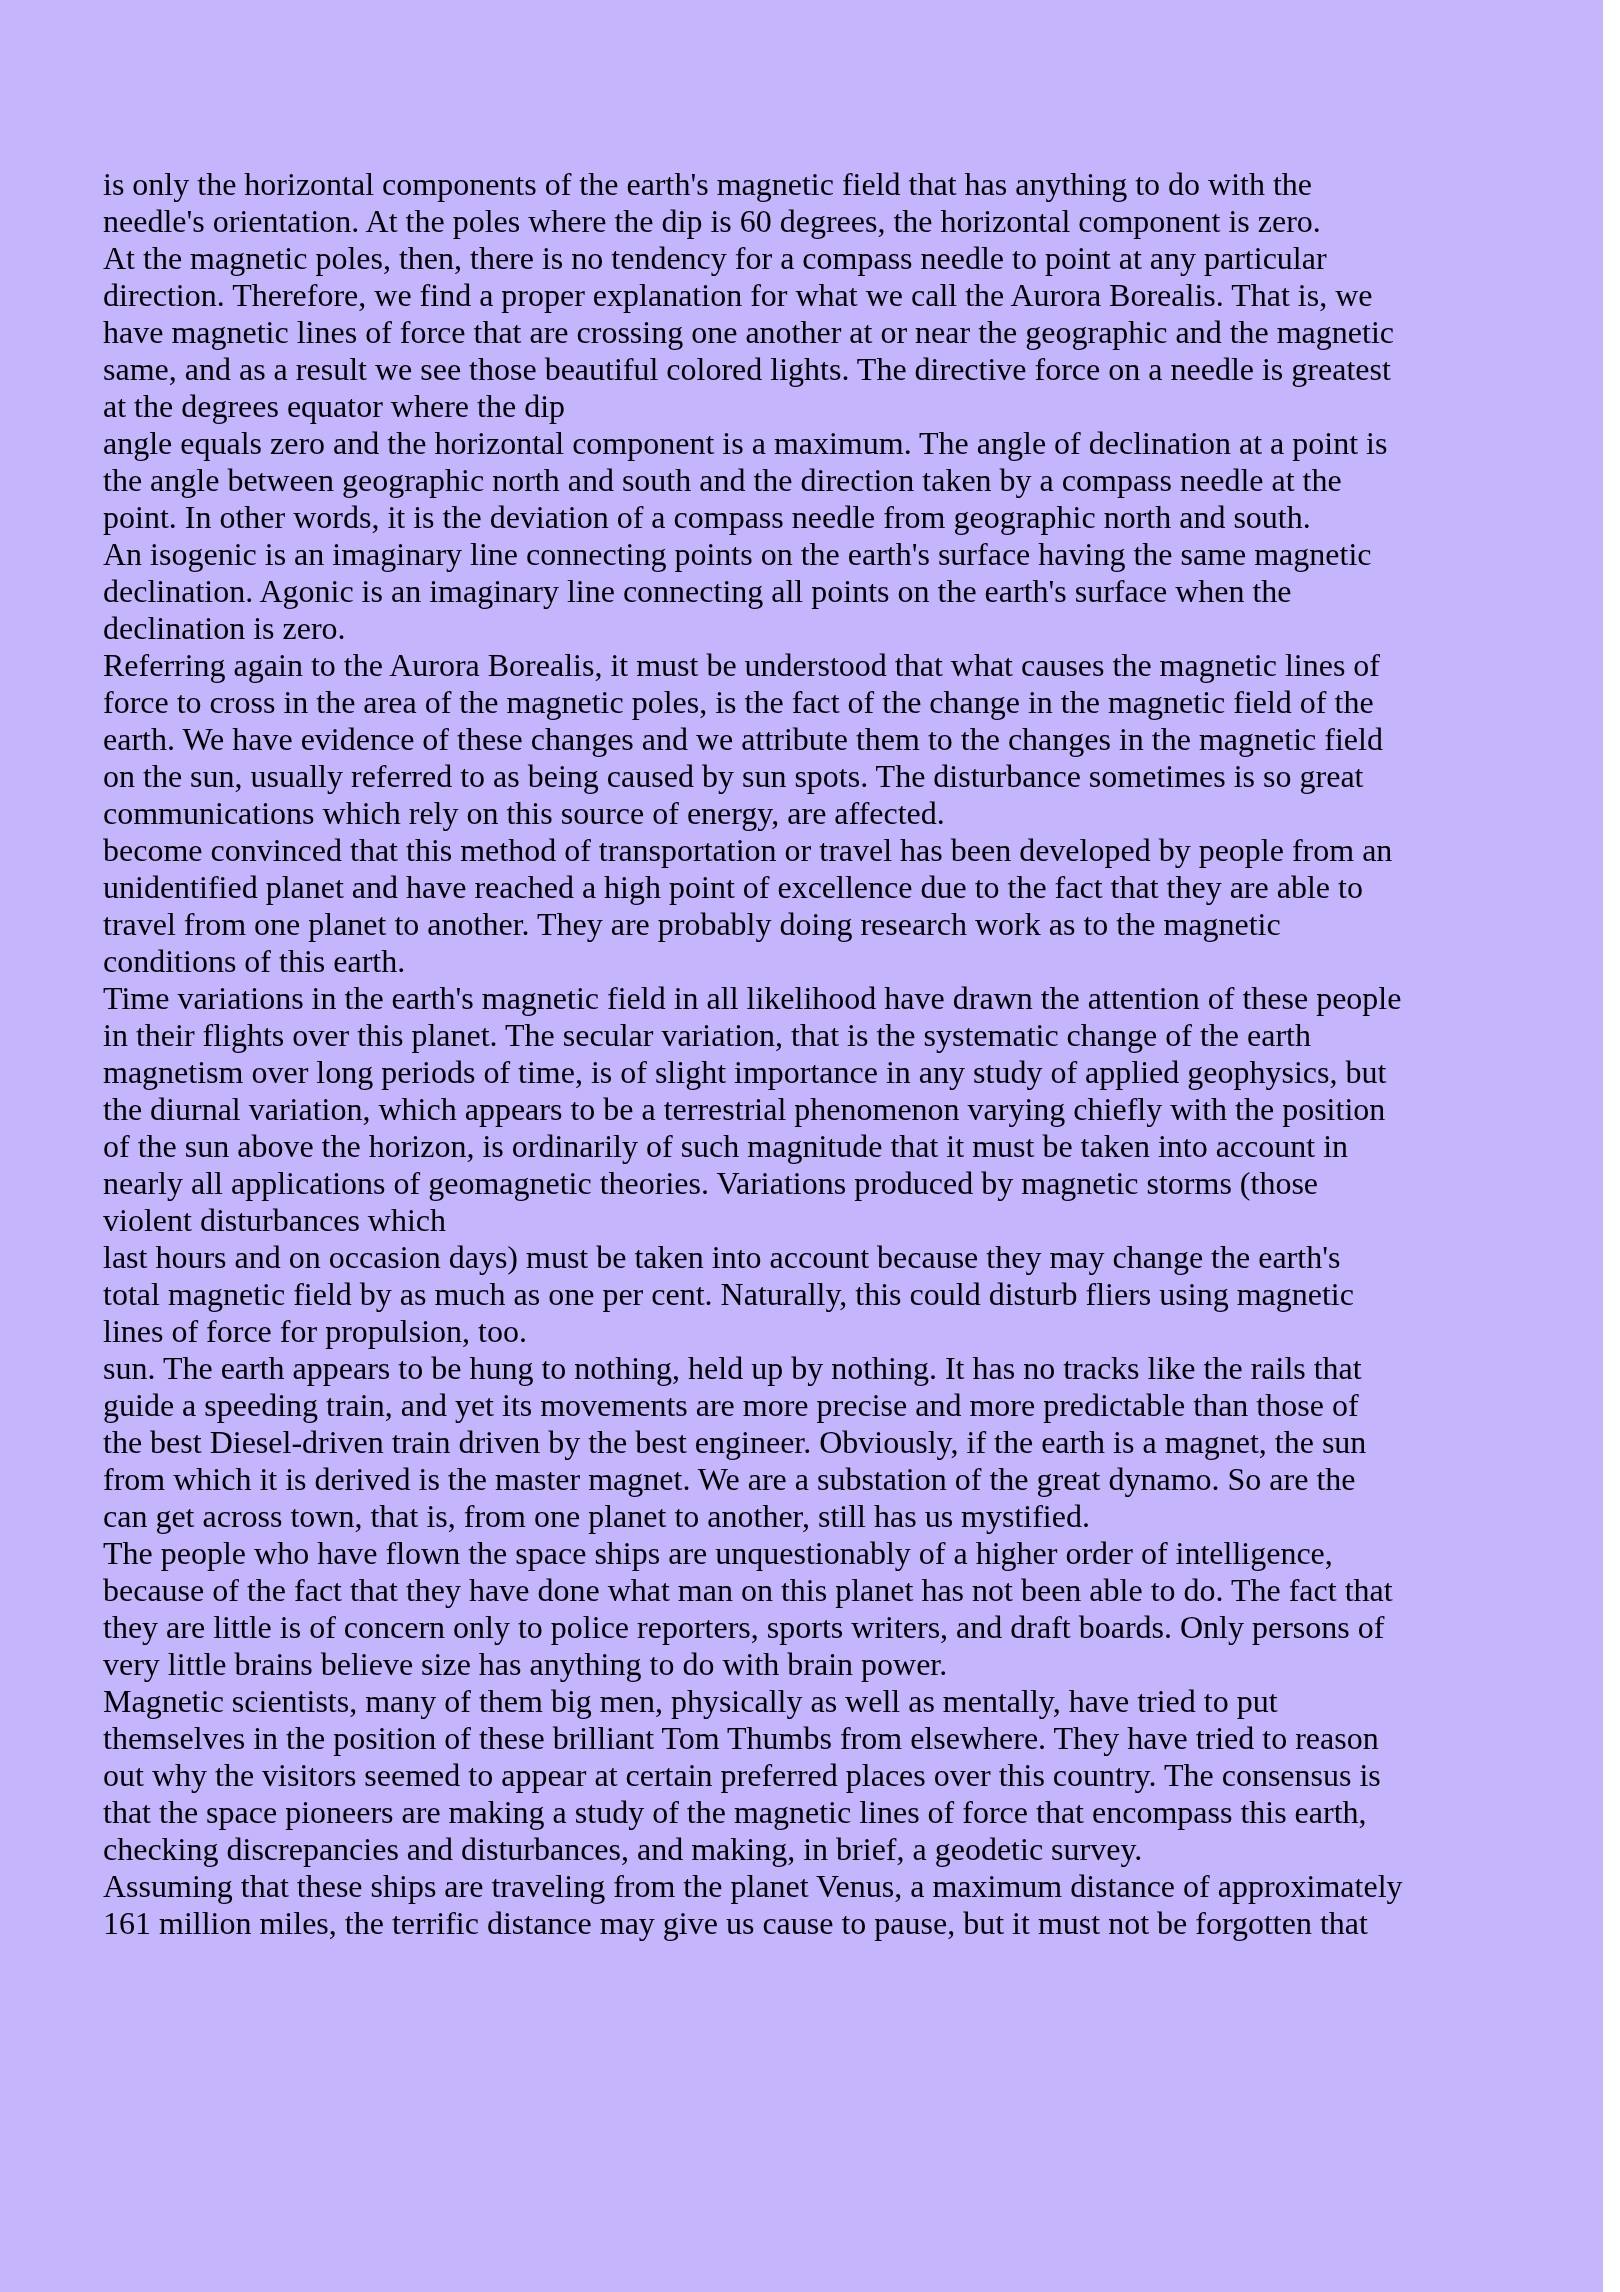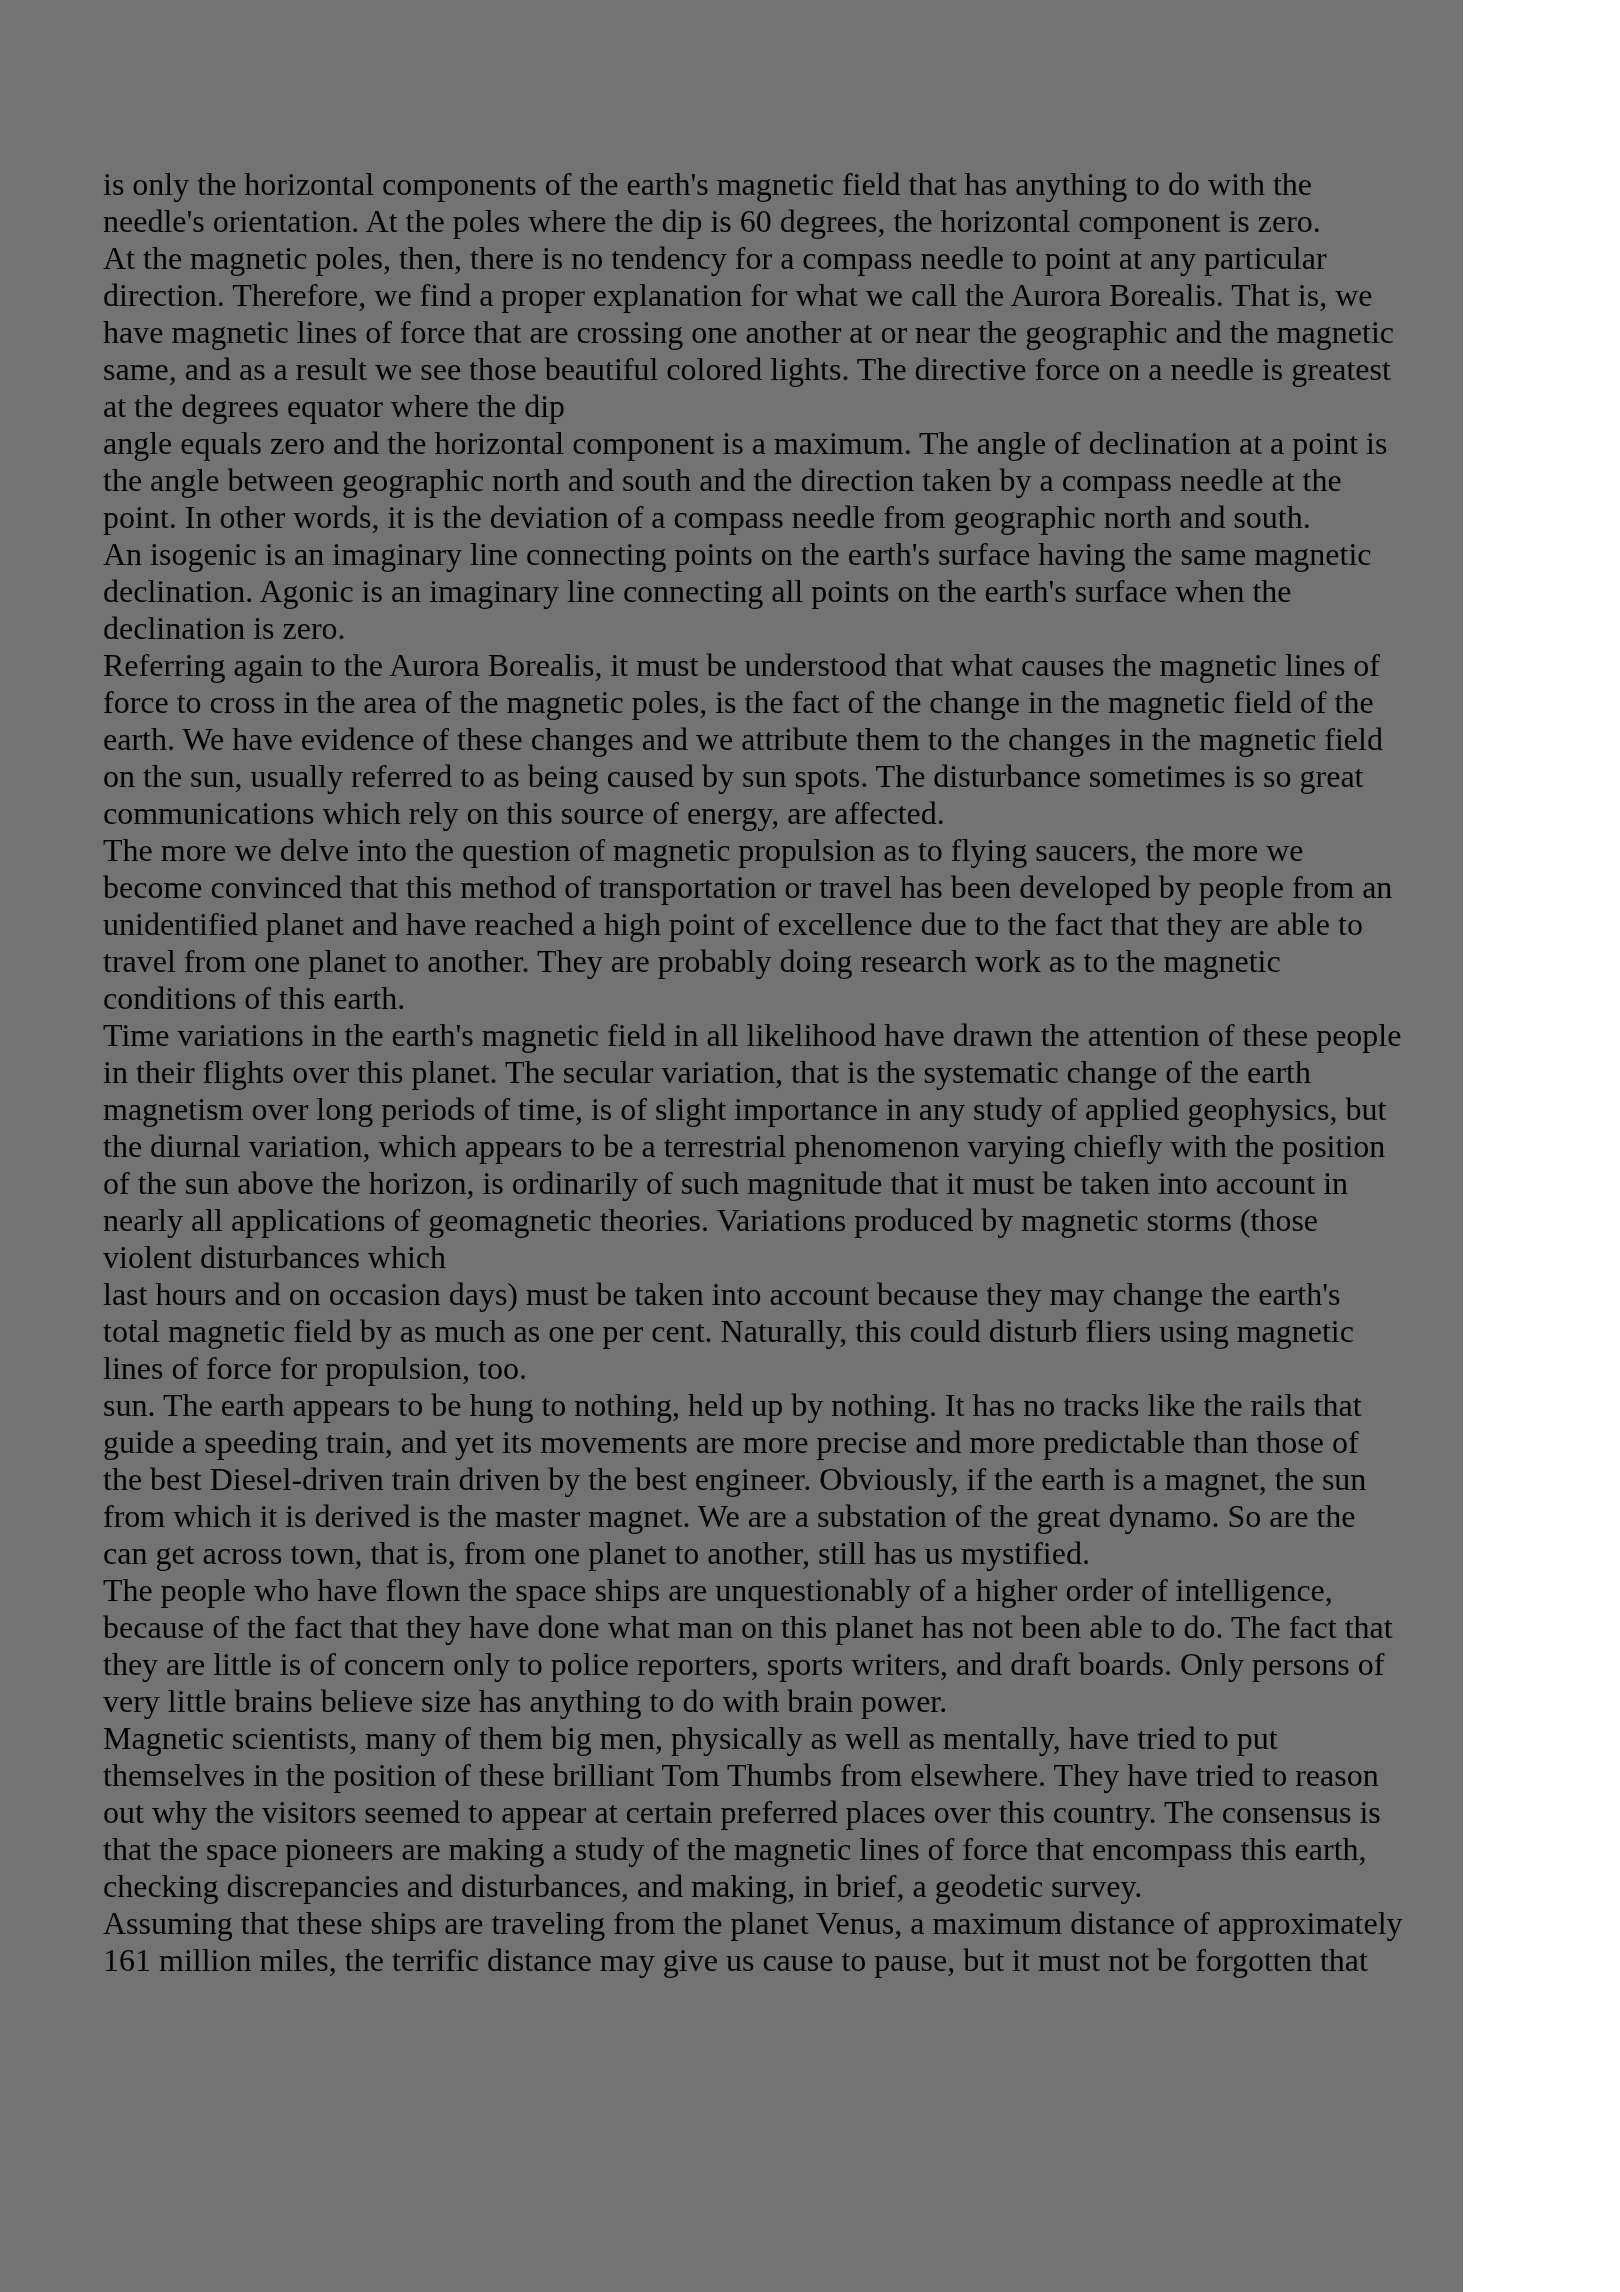--- a/index.html
+++ b/index.html
@@ -2,23 +2,23 @@
 <html><head>
 <meta charset="utf-8">
 <style>
   html, body {
     margin: 0;
     padding: 0;
     background: #ffffff;
   }
   .page {
     position: relative;
-    width: 1463px;
+    width: 1603px;
     height: 2293px;
-    background: #737373;
+    background: #c4b5fd;
     overflow: hidden;
     font-family: "Liberation Serif", "DejaVu Serif", serif;
     color: #000000;
   }
   .text-block {
     position: absolute;
     left: 103px;
     top: 166px;
     width: 1451px;
   }
@@ -46,21 +46,20 @@
       <div class="text-line">the angle between geographic north and south and the direction taken by a compass needle at the</div>
       <div class="text-line">point. In other words, it is the deviation of a compass needle from geographic north and south.</div>
       <div class="text-line">An isogenic is an imaginary line connecting points on the earth's surface having the same magnetic</div>
       <div class="text-line">declination. Agonic is an imaginary line connecting all points on the earth's surface when the</div>
       <div class="text-line">declination is zero.</div>
       <div class="text-line">Referring again to the Aurora Borealis, it must be understood that what causes the magnetic lines of</div>
       <div class="text-line">force to cross in the area of the magnetic poles, is the fact of the change in the magnetic field of the</div>
       <div class="text-line">earth. We have evidence of these changes and we attribute them to the changes in the magnetic field</div>
       <div class="text-line">on the sun, usually referred to as being caused by sun spots. The disturbance sometimes is so great</div>
       <div class="text-line">communications which rely on this source of energy, are affected.</div>
-      <div class="text-line">The more we delve into the question of magnetic propulsion as to flying saucers, the more we</div>
       <div class="text-line">become convinced that this method of transportation or travel has been developed by people from an</div>
       <div class="text-line">unidentified planet and have reached a high point of excellence due to the fact that they are able to</div>
       <div class="text-line">travel from one planet to another. They are probably doing research work as to the magnetic</div>
       <div class="text-line">conditions of this earth.</div>
       <div class="text-line">Time variations in the earth's magnetic field in all likelihood have drawn the attention of these people</div>
       <div class="text-line">in their flights over this planet. The secular variation, that is the systematic change of the earth</div>
       <div class="text-line">magnetism over long periods of time, is of slight importance in any study of applied geophysics, but</div>
       <div class="text-line">the diurnal variation, which appears to be a terrestrial phenomenon varying chiefly with the position</div>
       <div class="text-line">of the sun above the horizon, is ordinarily of such magnitude that it must be taken into account in</div>
       <div class="text-line">nearly all applications of geomagnetic theories. Variations produced by magnetic storms (those</div>

